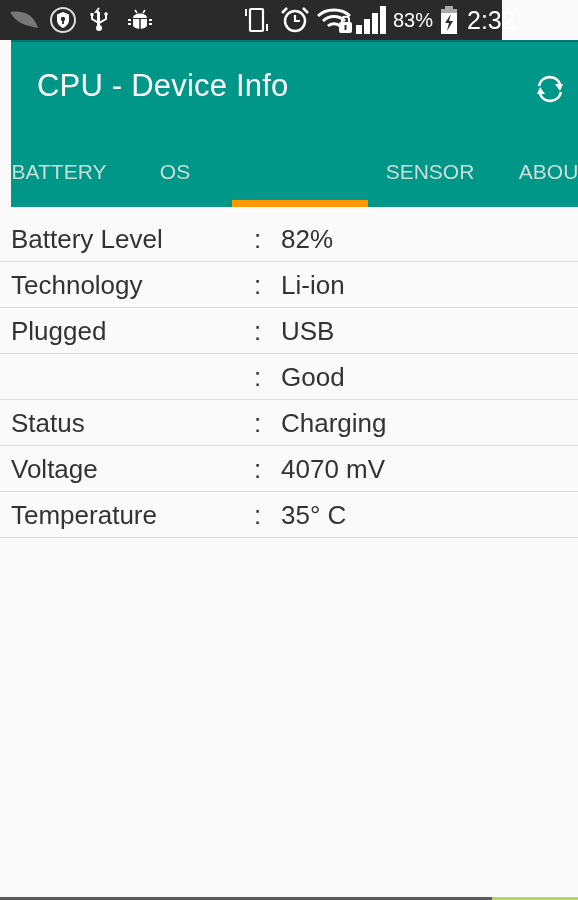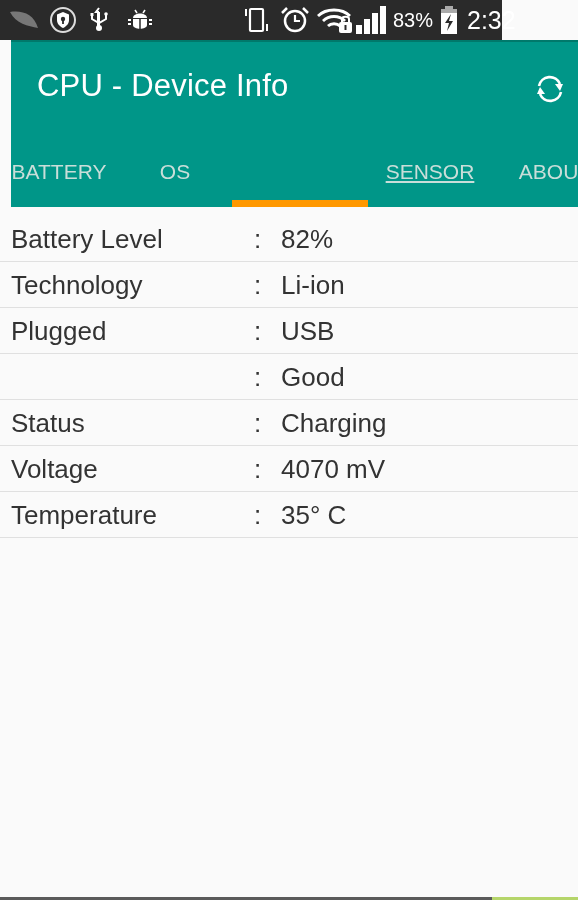--- a/index.html
+++ b/index.html
@@ -118,21 +118,21 @@
         <path d="M6 14 A11 11 0 0 1 27 12" stroke="#fff" stroke-width="2.6" fill="none"></path>
         <path d="M28 20 A11 11 0 0 1 7 22" stroke="#fff" stroke-width="2.6" fill="none"></path>
         <path d="M22 12 L30 12 L27 19 Z" fill="#fff"></path>
         <path d="M12 22 L4 22 L7 15 Z" fill="#fff"></path>
       </svg>
     </span>
   </div>
   <div class="tabs">
     <div class="tab" style="left:0px; width:96px;">BATTERY</div>
     <div class="tab" style="left:116px; width:96px;">OS</div>
-    <div class="tab" style="left:366px; width:106px;text-decoration:underline;">SENSOR</div>
+    <div class="tab" style="left:366px; width:106px;">SENSOR</div>
     <div class="tab" style="left:496px; width:96px;">ABOUT</div>
   </div>
   <div class="indicator" style="top:158px;"></div>
 </div>
 
 <div class="content">
   <div class="row">
     <span class="label">Battery Level</span>
     <span class="sep">:</span>
     <span class="val">82%</span>

